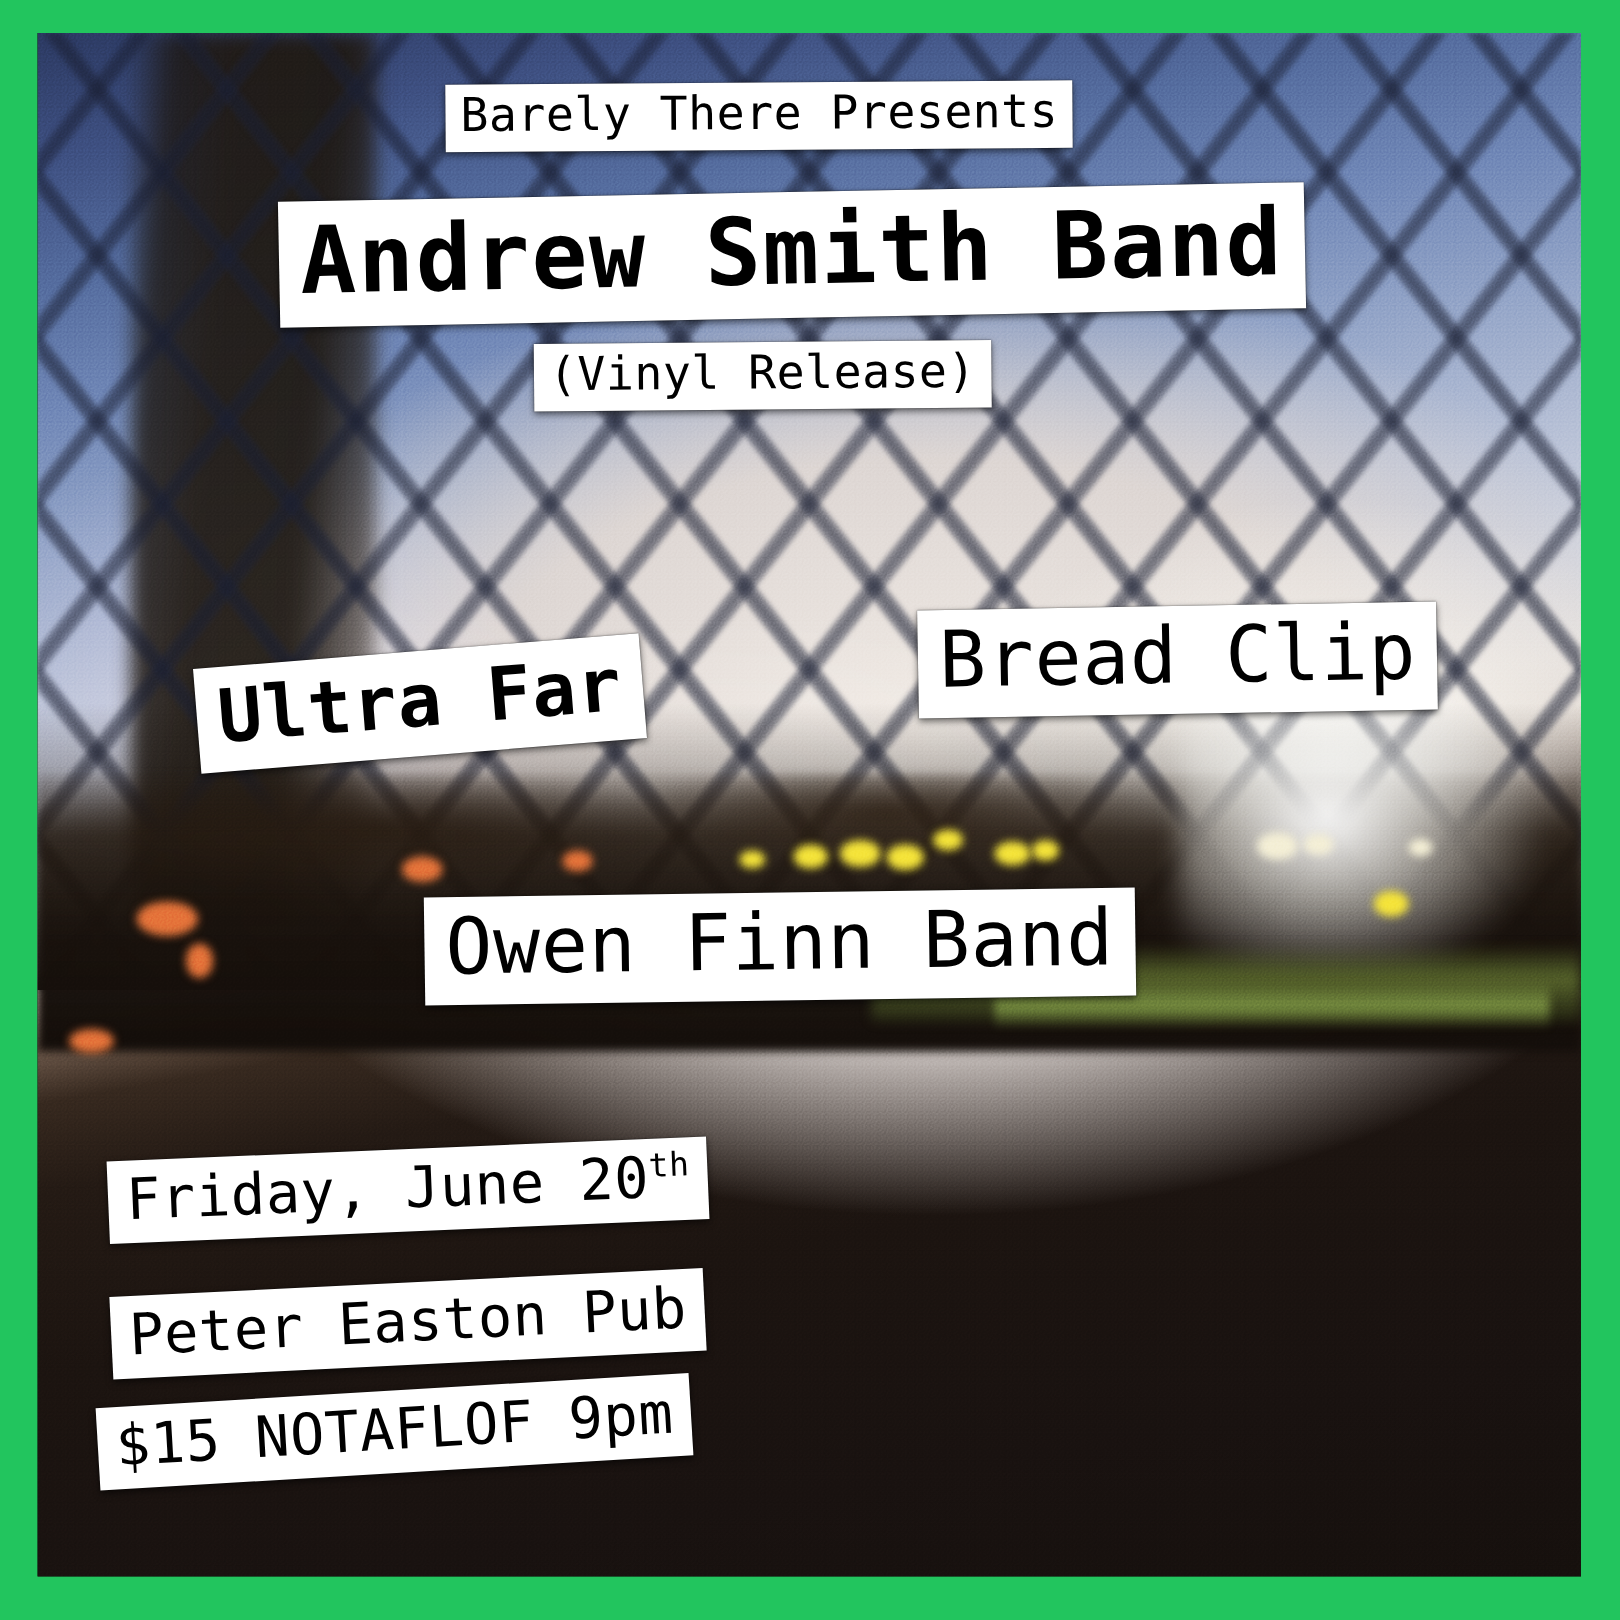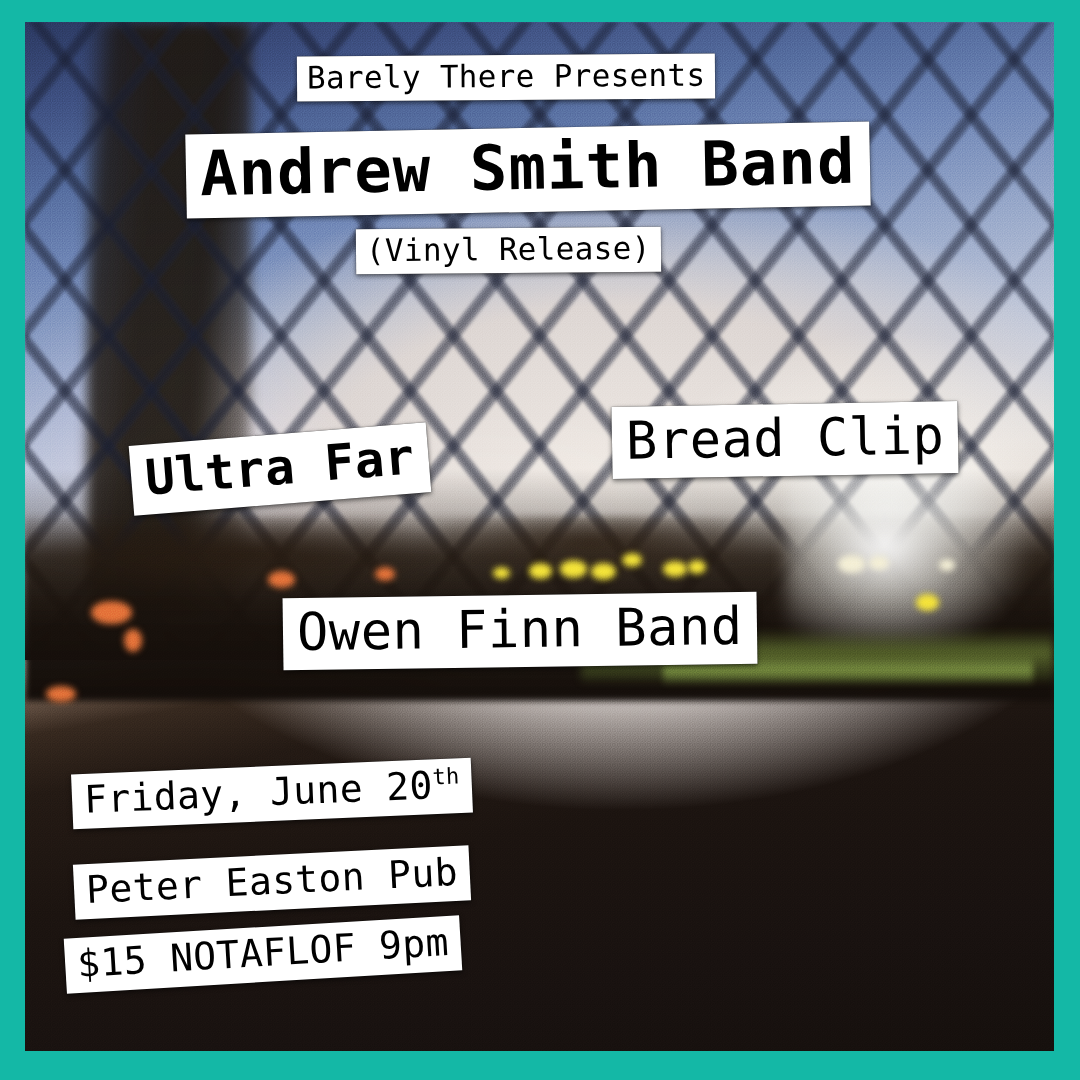--- a/index.html
+++ b/index.html
@@ -13,21 +13,21 @@
     height: 1080px;
     overflow: hidden;
     font-family: "DejaVu Sans Mono", monospace;
   }
 
   
   #poster {
     position: relative;
     width: 1080px;
     height: 1080px;
-    background: #14b8a6;
+    background: #22c55e;
   }
 
   
   #photo {
     position: absolute;
     left: 25px;
     top: 22px;
     width: 1029px;
     height: 1029px;
     overflow: hidden;

